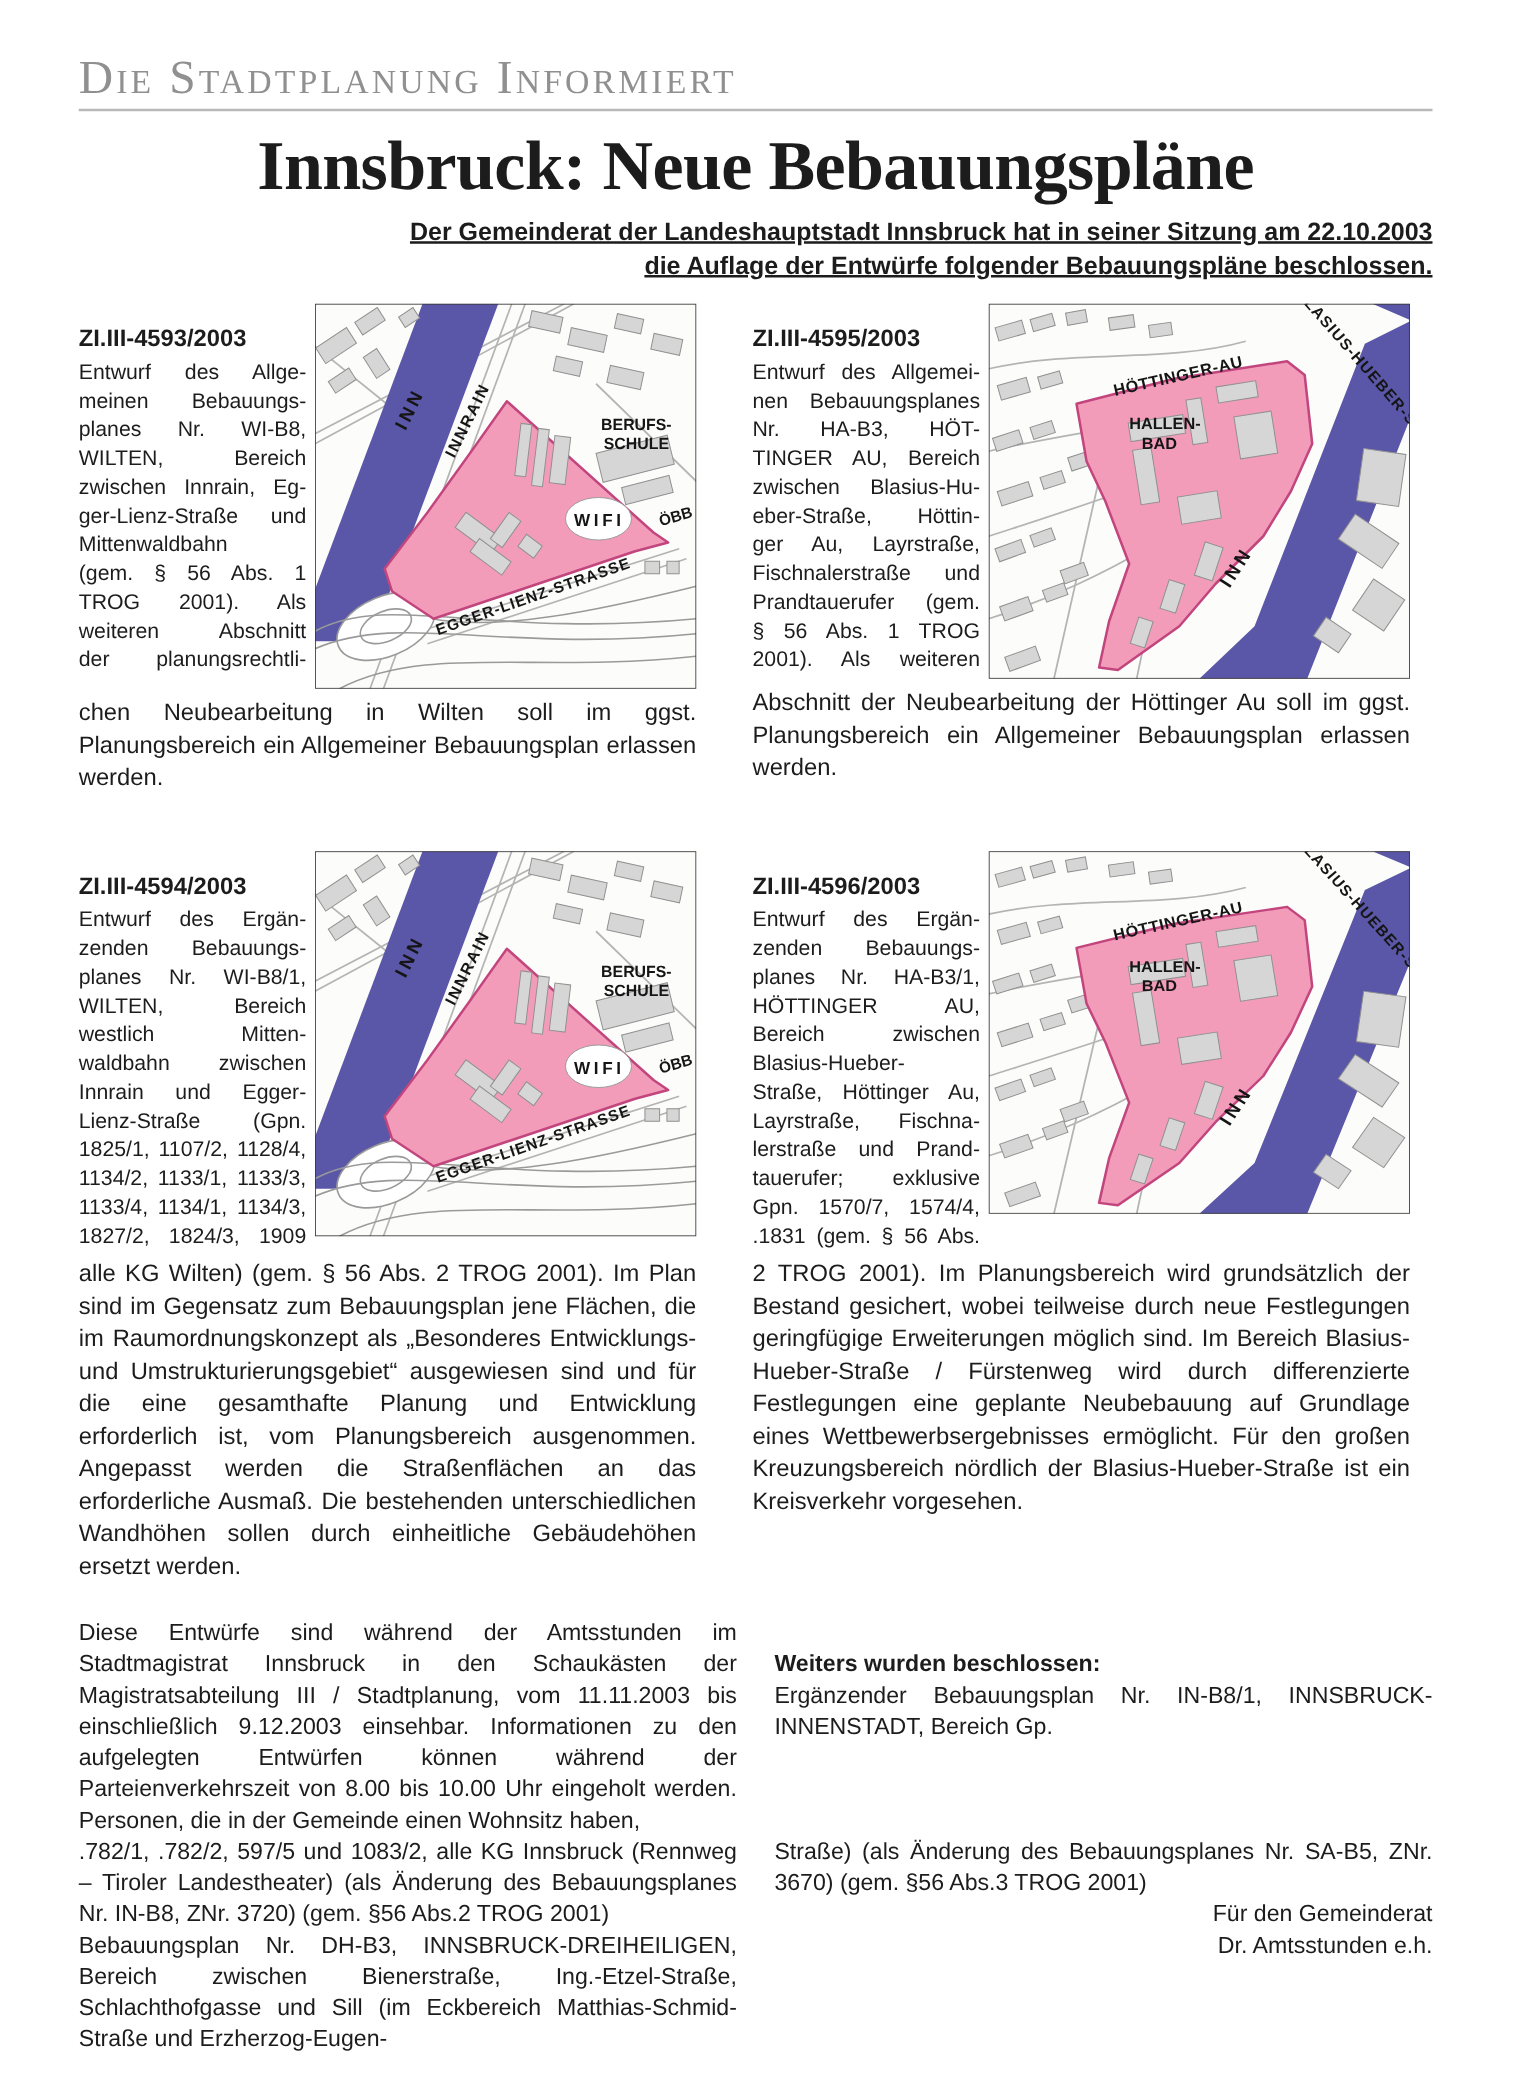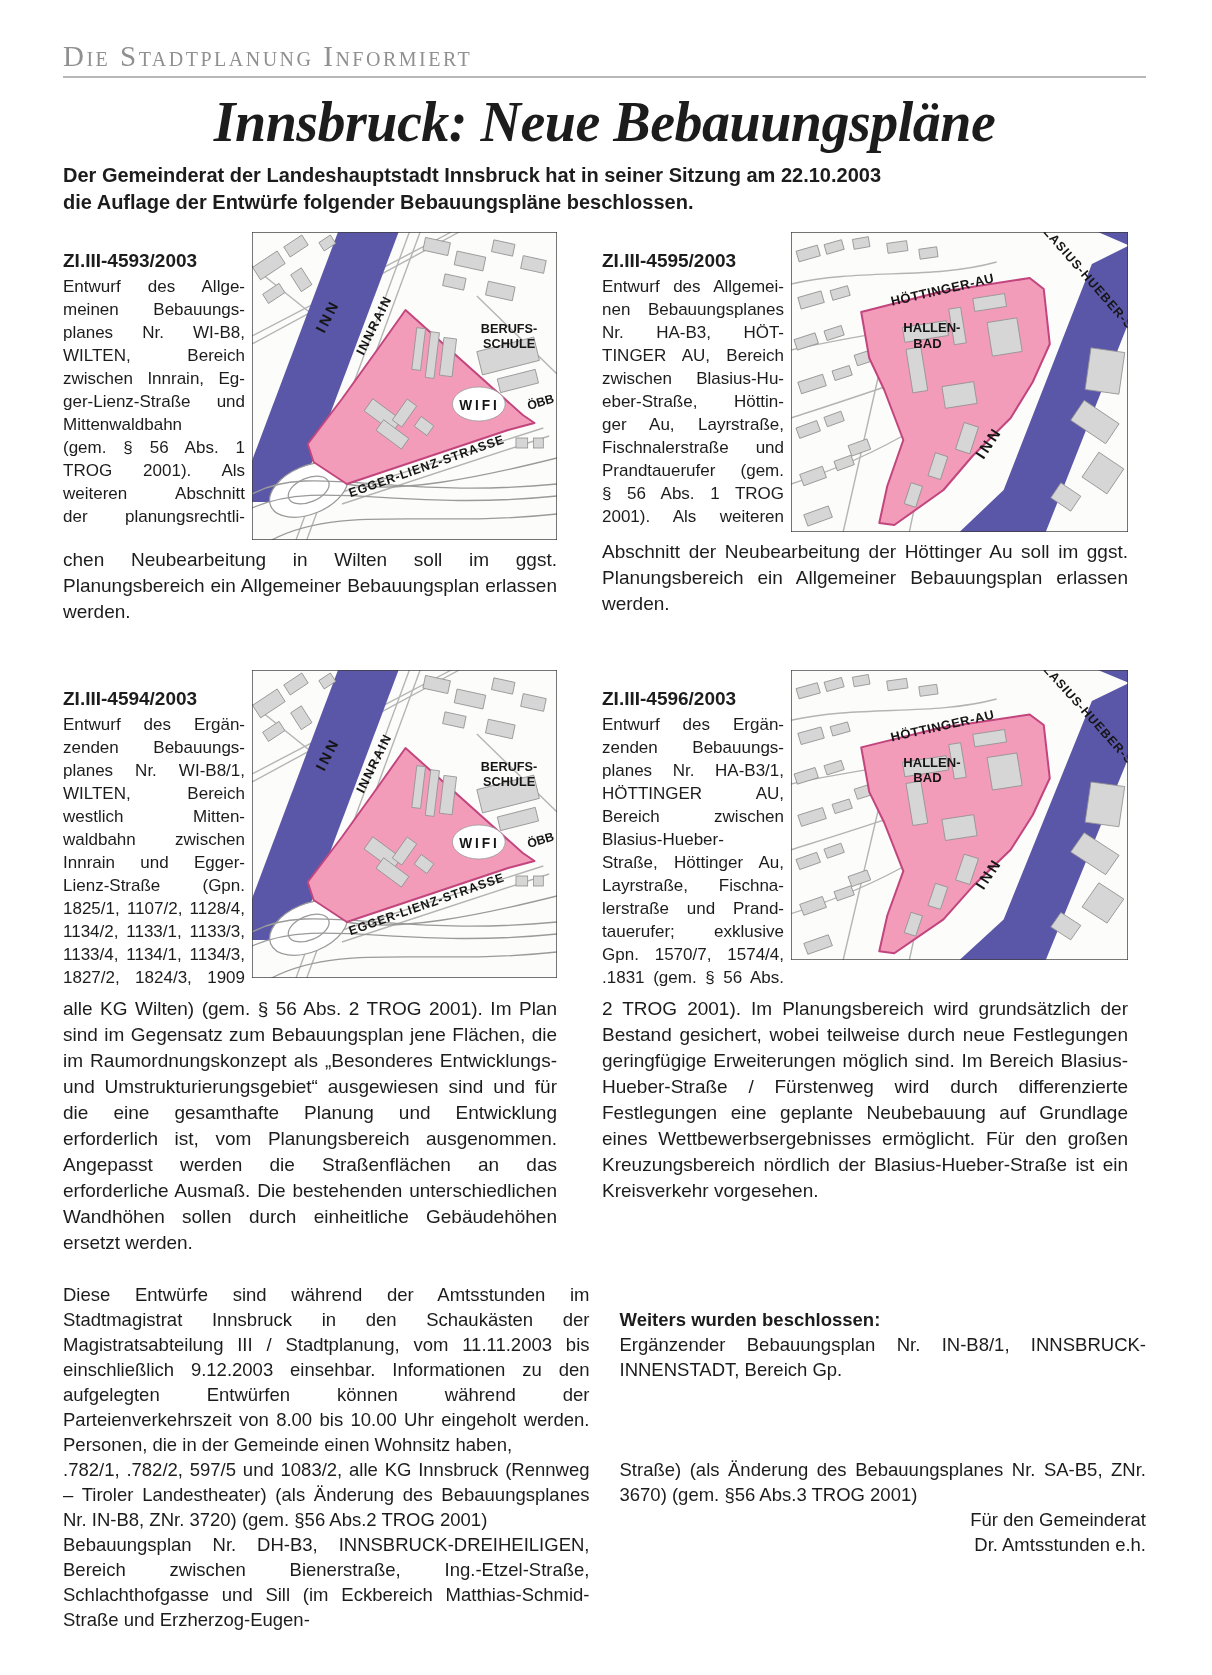--- a/index.html
+++ b/index.html
@@ -9,32 +9,32 @@
     font-family:"Liberation Sans", sans-serif;
     color:#1c1c1c;
     overflow:hidden;
   }
   .page { box-sizing:border-box; width:1212px; height:1675px; padding:40px 66px 0 63px; }
 
   
   .kicker {
     font-family:"Liberation Serif", serif;
     font-variant:small-caps;
-    font-size:29px; letter-spacing:2.5px;
+    font-size:38px; letter-spacing:2.5px;
     color:#909090;
   }
   .kicker-rule { border-top:2px solid #b8b8b8; margin-top:3px; }
   .title {
     font-family:"Liberation Serif", serif;
     font-size:56px; font-weight:700; letter-spacing:-0.5px;
-    text-align:center; margin:12px 0 8px;font-style:italic;
+    text-align:center; margin:12px 0 8px;
   }
   .subtitle {
     font-size:20px; font-weight:700; line-height:1.35;
-    text-align:left; white-space:pre-line; margin:0 0 16px;
+    text-align:right; white-space:pre-line; margin:0 0 16px;text-decoration:underline;
   }
 
   
   .sections-grid {
     display:grid; grid-template-columns:494px 526px;
     column-gap:60px; row-gap:36px; align-items:start;gap:45px;
   }
   .section-body { display:flex; gap:7px; }
   .side { width:182px; flex:0 0 182px; }
   .side h2 { font-size:19px; font-weight:700; margin:18px 0 3px; }

